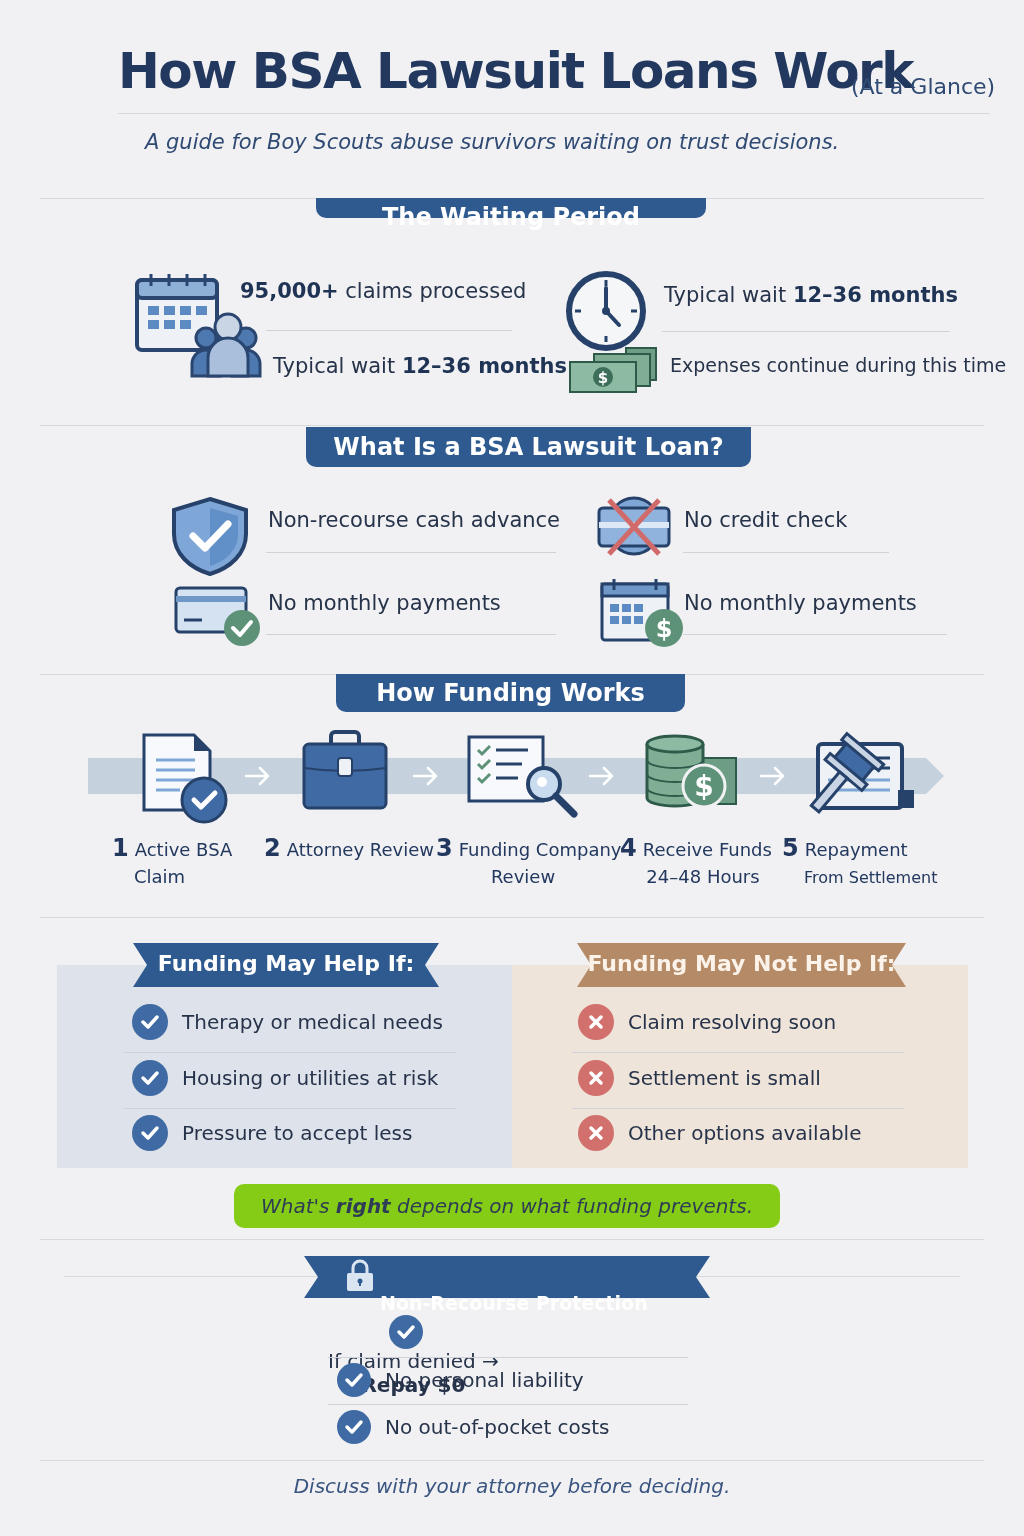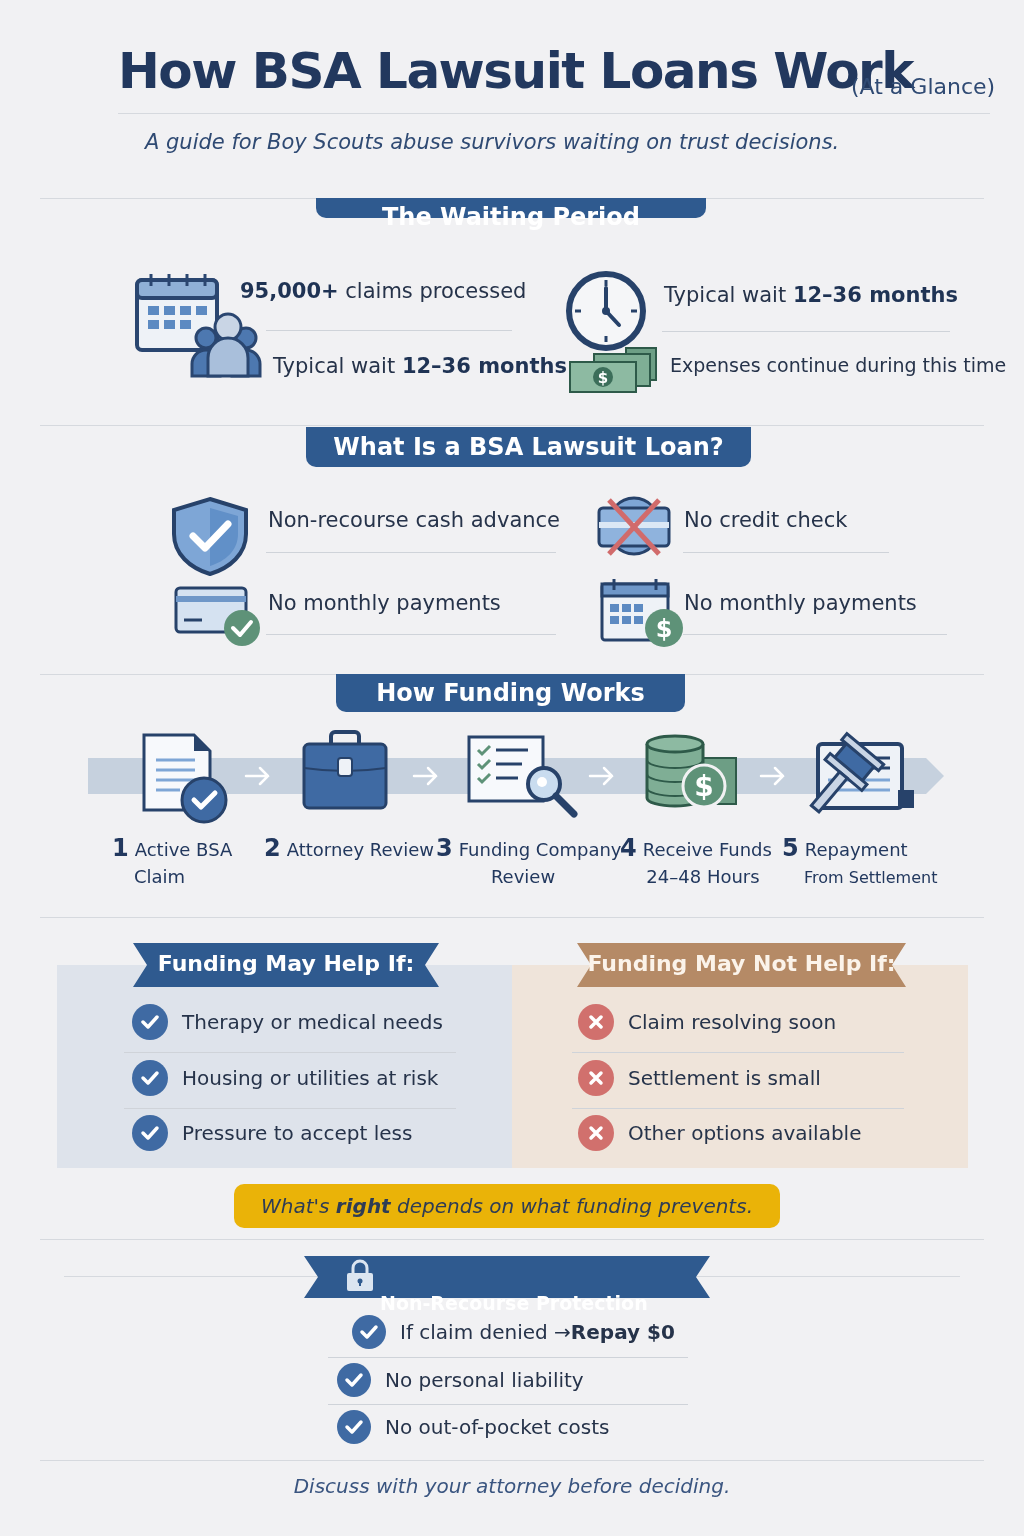--- a/index.html
+++ b/index.html
@@ -17,21 +17,21 @@
   .icon { position: absolute; }
   .step-label { position: absolute; font-size: 18px; color: #22385e; text-align: center; white-space: nowrap; line-height: 27px; }
   .step-num { font-size: 24px; font-weight: bold; color: #22385e; margin-right: 6px; }
   .step-sub { font-size: 16px; }
   .panel { position: absolute; }
   .ribbon { position: absolute; color: #fff; font-weight: bold; font-size: 22px; text-align: center; line-height: 42px; white-space: nowrap; }
   .list-row { position: absolute; display: flex; align-items: center; font-size: 20px; color: #26334a; white-space: nowrap; }
   .badge { width: 36px; height: 36px; border-radius: 50%; display: inline-flex; align-items: center; justify-content: center; margin-right: 14px; flex: 0 0 36px; }
   .badge.ok { background: #3f6aa3; }
   .badge.no { background: #d1706d; }
-  .quote { position: absolute; left: 234px; top: 1184px; width: 546px; height: 44px; background: #eab308; border-radius: 10px; font-size: 20px; font-style: italic; color: #2e3c55; text-align: center; line-height: 44px; white-space: nowrap; }
+  .quote { position: absolute; left: 234px; top: 1184px; width: 546px; height: 44px; background: #84cc16; border-radius: 10px; font-size: 20px; font-style: italic; color: #2e3c55; text-align: center; line-height: 44px; white-space: nowrap; }
   .footer { position: absolute; left: 0; width: 1024px; top: 1474px; text-align: center; font-size: 20px; font-style: italic; color: #3a5580; white-space: nowrap; }
 </style>
 </head>
 <body>
 
 <div class="abs title">How BSA Lawsuit Loans Work</div>
 <div class="abs title-sub">(At a Glance)</div>
 <div class="hr" style="left:118px; top:113px; width:872px;"></div>
 <div class="abs subtitle">A guide for Boy Scouts abuse survivors waiting on trust decisions.</div>
 
@@ -302,21 +302,21 @@
   <path d="M0 0 H406 L392 21 L406 42 H0 L14 21 Z" fill="#2f5a8f"></path>
 </svg>
 <svg class="icon" style="left:343px; top:1259px;" width="34" height="34" viewBox="0 0 34 34">
   <path d="M10 14 V9 a7 7 0 0 1 14 0 V14" fill="none" stroke="#dbe5f1" stroke-width="3"></path>
   <rect x="4" y="14" width="26" height="18" rx="2" fill="#dbe5f1"></rect>
   <circle cx="17" cy="22" r="2.5" fill="#2f5a8f"></circle>
   <rect x="16" y="22" width="2" height="5" fill="#2f5a8f"></rect>
 </svg>
 <div class="ribbon" style="left:380px; top:1282px; line-height:42px; font-size:19px;">Non-Recourse Protection</div>
 
-<div class="list-row" style="left:352px; top:1315px;">
+<div class="list-row" style="left:328px; top:1315px;flex-direction:column;">
   <span class="badge ok" style="width:34px;height:34px;flex-basis:34px;">
       <svg width="20" height="16" viewBox="0 0 20 16">
         <path d="M3 8 L8 13 L17 3" fill="none" stroke="#fff" stroke-width="3.5" stroke-linecap="round" stroke-linejoin="round"></path>
       </svg>
     </span>
   <span>If claim denied → </span>
     <b style="color:#26334a;">Repay $0</b>
 </div>
 <div class="ul" style="left:328px; top:1357px; width:360px;"></div>
 <div class="list-row" style="left:337px; top:1363px;">

